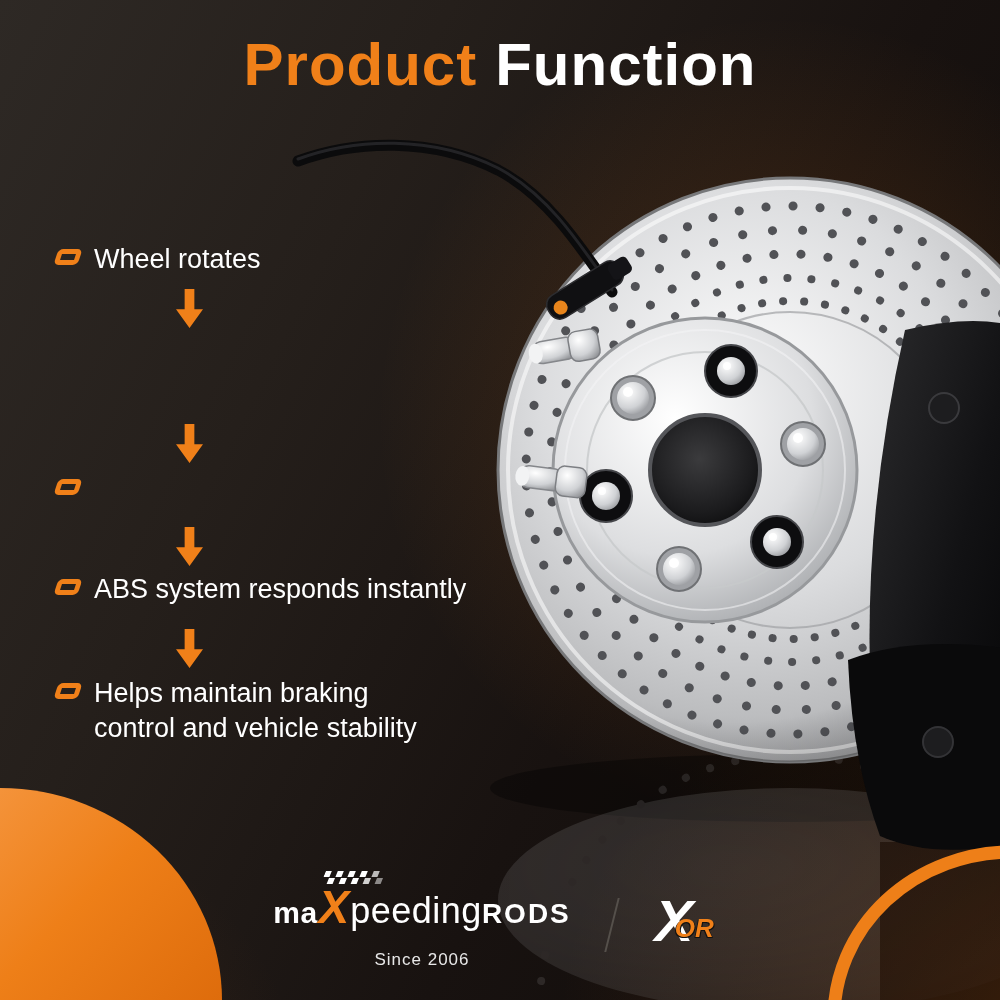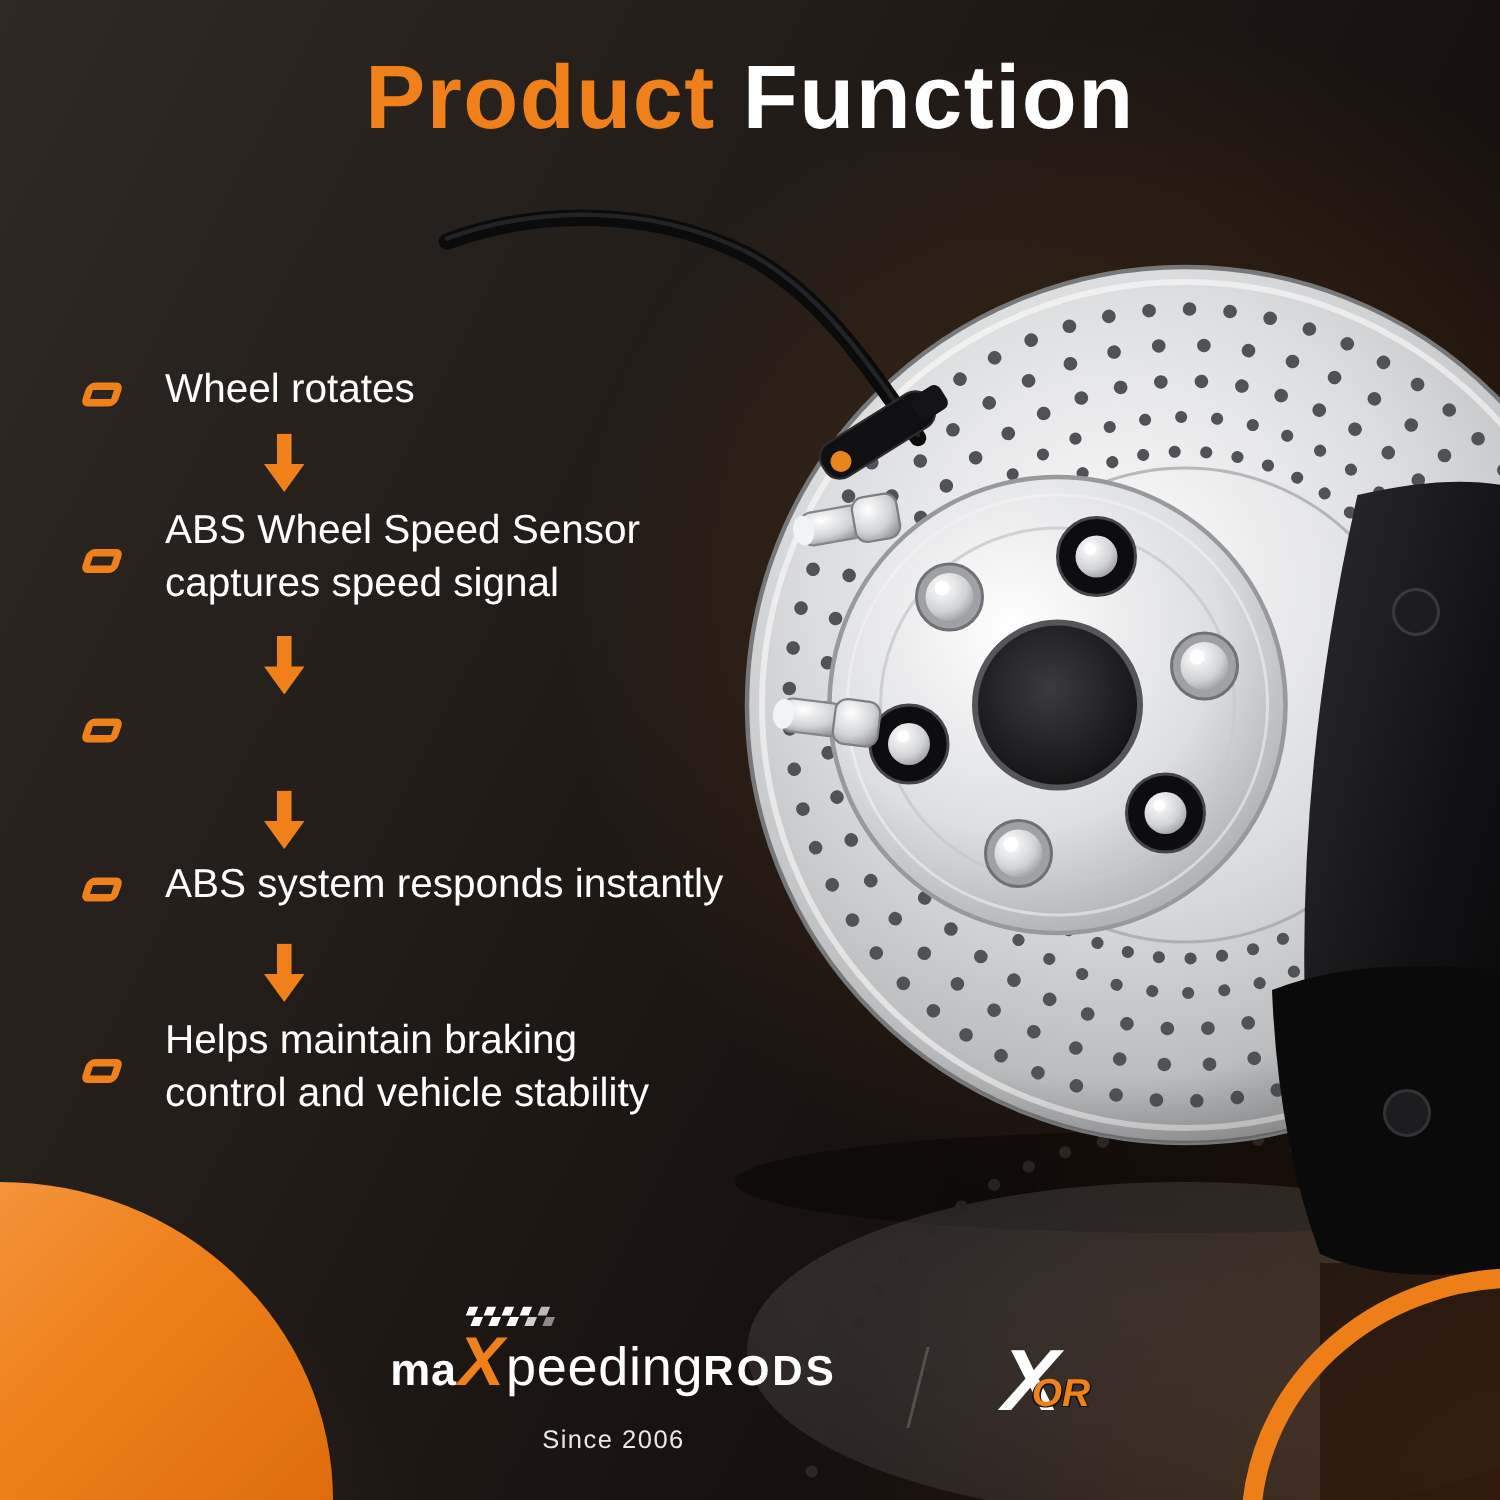--- a/index.html
+++ b/index.html
@@ -14,21 +14,21 @@
       linear-gradient(117deg, #2e2925 0%, #251f1b 30%, #181210 62%, #0e0a08 100%);
   }
   .illo { position:absolute; inset:0; z-index:1; }
   .title {
     position:absolute; top:30px; left:0; width:100%; text-align:center; z-index:2;
     font-size:60px; font-weight:bold; letter-spacing:1px; color:#ffffff;
   }
   .title .hl { color:#F08019; margin-right:18px; }
 
   .step {
-    position:absolute; left:56px; z-index:2; display:flex; align-items:center; gap:30px;
+    position:absolute; left:56px; z-index:2; display:flex; align-items:flex-start; gap:14px;
     color:#ffffff; font-size:27px; line-height:1.28; font-weight:normal;
   }
   .step-text { white-space:pre-line; }
   .bullet {
     flex:none; margin-top:7px; width:24px; height:16px;
     border:5px solid #F08019; border-radius:5px; transform:skewX(-18deg);
   }
   .arrow {
     position:absolute; left:176px; width:27px; height:39px; z-index:2; background:#F08019;
     clip-path:polygon(32% 0, 68% 0, 68% 52%, 100% 52%, 50% 100%, 0 52%, 32% 52%);
@@ -40,21 +40,21 @@
   .s5 { top:676px; }
 
   .corner-blob {
     position:absolute; left:0; bottom:0; width:222px; height:212px; z-index:2;
     background:linear-gradient(135deg, #F4933A 0%, #EE7F18 45%, #DE6C0C 100%);
     border-top-right-radius:222px 212px;
   }
 
   .footer {
     position:absolute; left:0; right:0; bottom:30px; z-index:3;
-    display:flex; justify-content:center; align-items:center; gap:53px;text-align:right;
+    display:flex; justify-content:center; align-items:center; gap:40px;text-align:right;
   }
   .brand-wrap { position:relative; display:flex; flex-direction:column; align-items:center; }
   .brand { display:flex; align-items:baseline; color:#fff; }
   .brand .ma { font-size:30px; font-weight:bold; letter-spacing:.5px; }
   .brand .x  { font-size:46px; font-weight:bold; font-style:italic; color:#F08019; margin:0 1px; }
   .brand .peeding { font-size:36px; font-weight:normal; letter-spacing:.5px; }
   .brand .rods { font-size:28px; font-weight:bold; letter-spacing:2px; }
   .since { margin-top:16px; font-size:17px; color:#e8e8e8; letter-spacing:1px; }
   .checkers { position:absolute; top:-9px; left:50px; transform:skewX(-22deg); }
   .divider { width:2px; height:54px; background:#55504b; transform:skewX(-14deg); }
@@ -214,25 +214,20 @@
   </svg>
 
   <h1 class="title"><span class="hl">Product</span><span>Function</span></h1>
 
   <div class="step s1">
     <span class="bullet"></span>
     <span class="step-text">Wheel rotates</span>
   </div>
   <div class="arrow a1"></div>
 
-  <div class="step s2">
-    <span class="bullet"></span>
-    <span class="step-text">ABS Wheel Speed Sensor
-captures speed signal</span>
-  </div>
   <div class="arrow a2"></div>
 
   <div class="step s3">
     <span class="bullet"></span>
   </div>
   <div class="arrow a3"></div>
 
   <div class="step s4">
     <span class="bullet"></span>
     <span class="step-text">ABS system responds instantly</span>

